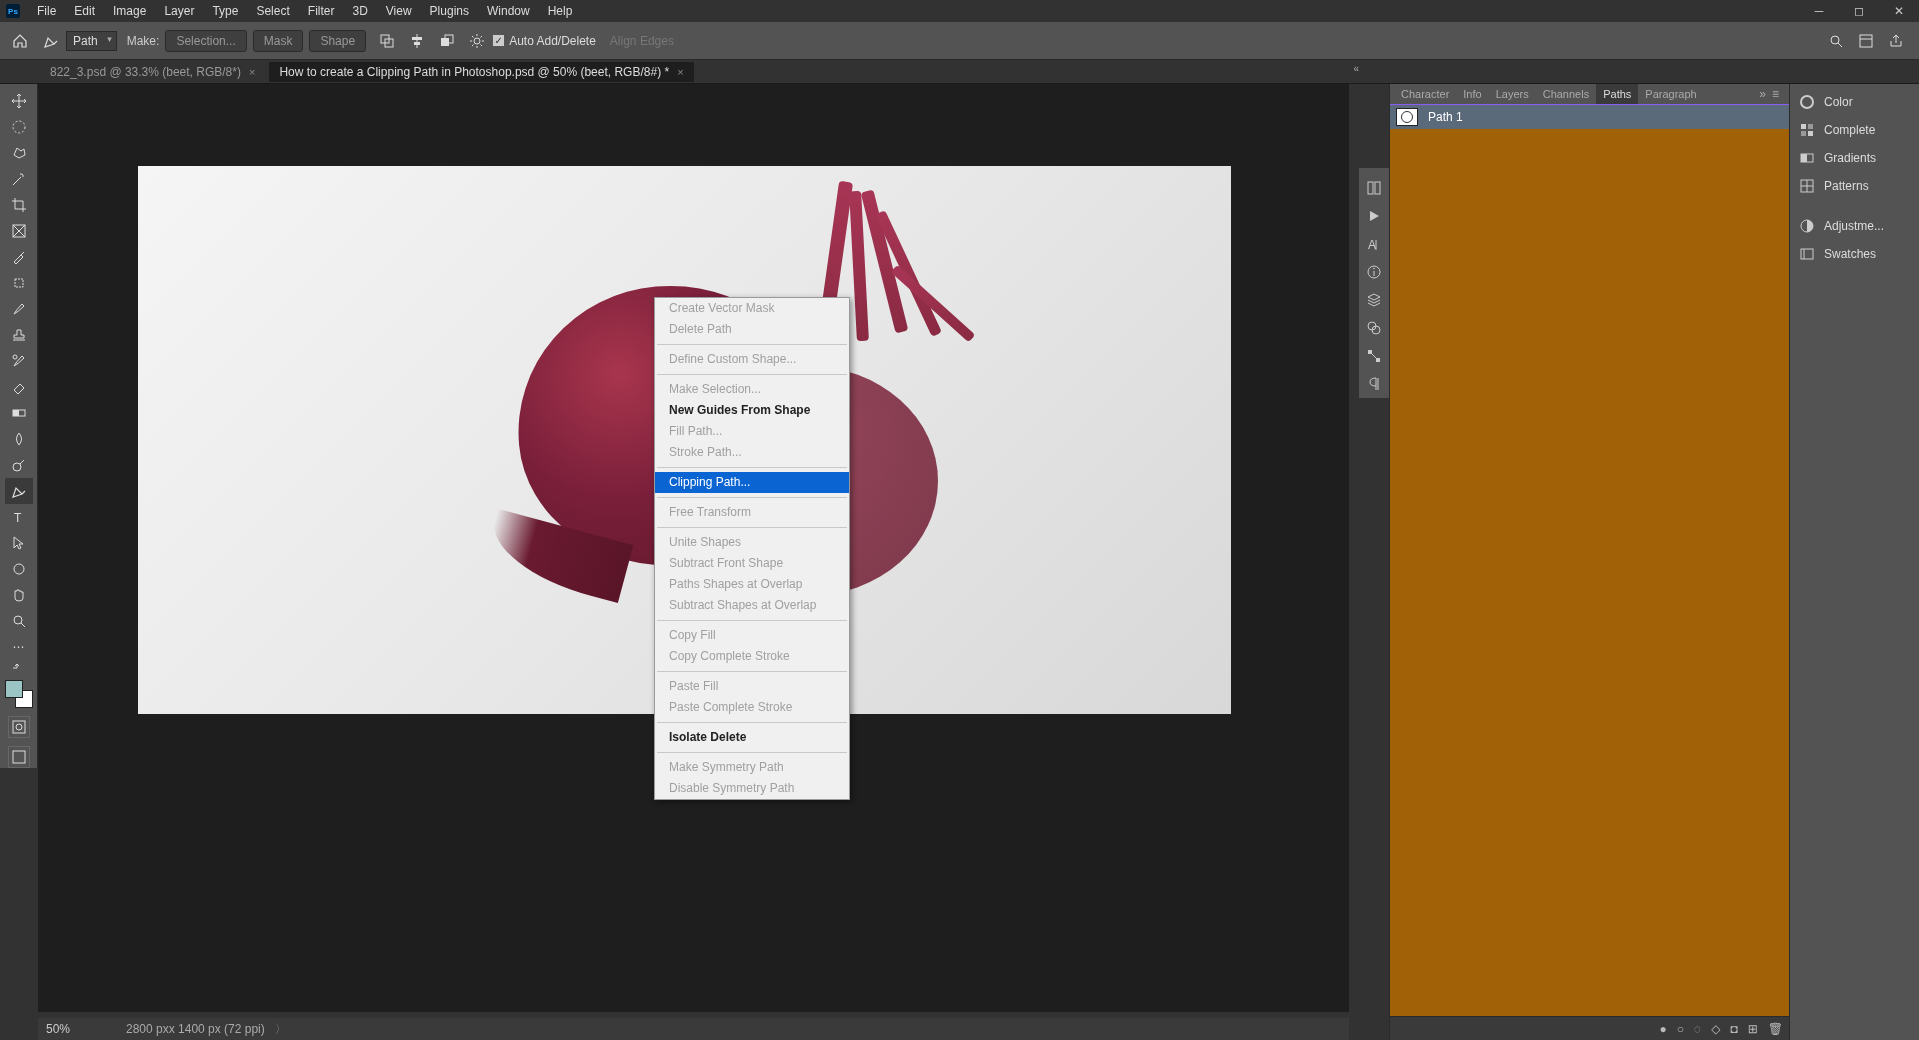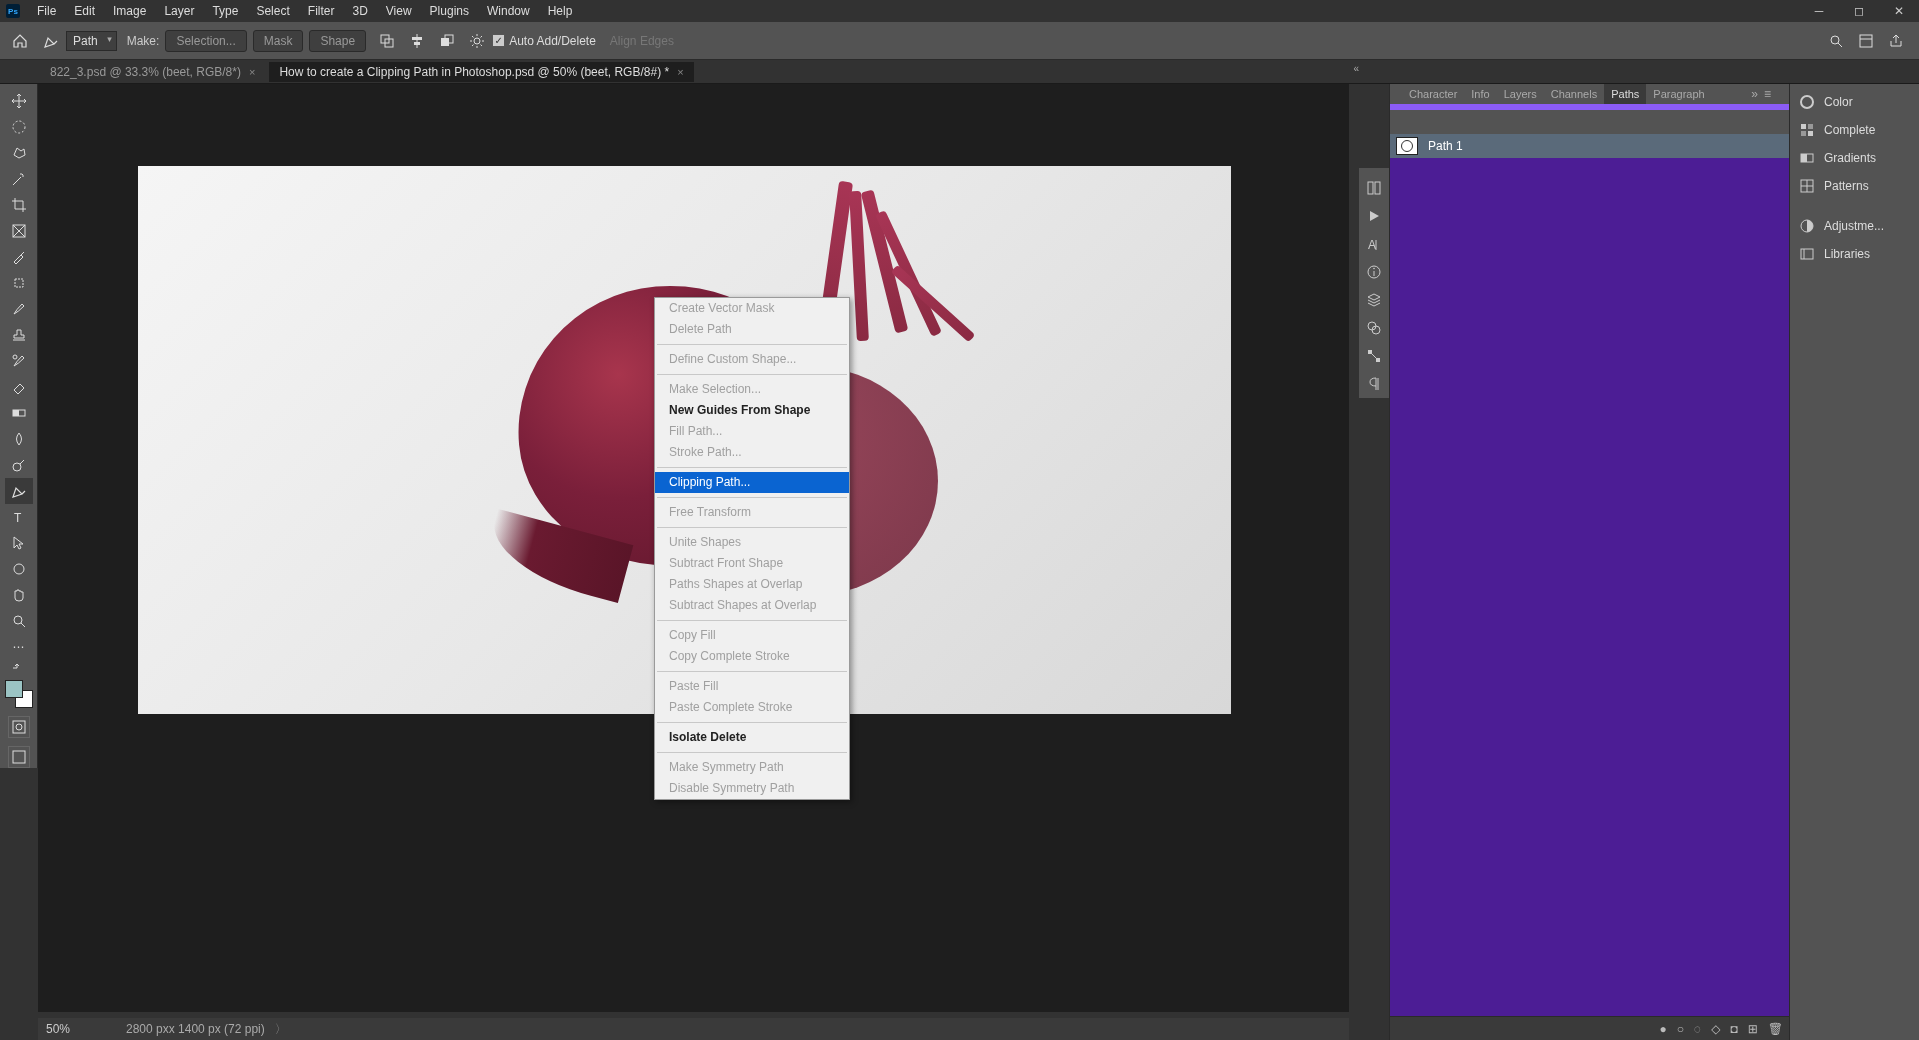--- a/index.html
+++ b/index.html
@@ -70,25 +70,25 @@
 
 
 .right-group { position: absolute; right: 0; top: 84px; width: 530px; bottom: 0; display: flex; }
 .panel-col-right { width: 130px; background: #535353; border-left: 1px solid #2a2a2a; padding-top: 4px; }
 .panel-col-right .p-item { display: flex; align-items: center; padding: 5px 8px; color: #ddd; cursor: pointer; }
 .panel-col-right .p-item .p-icon { width: 18px; height: 18px; display: flex; align-items: center; justify-content: center; margin-right: 8px; color: #ccc; }
 .panel-col-right .gap { height: 12px; }
 
 
 .paths-panel { flex: 1; background: #535353; border-left: 1px solid #2a2a2a; display: flex; flex-direction: column; }
-.paths-panel .tab-row { display: flex; align-items: center; border-bottom: 6px solid #8b5cf6; padding: 0 12px; }
+.paths-panel .tab-row { display: flex; align-items: center; border-bottom: 1px solid #8b5cf6; padding: 0 4px; }
 .paths-panel .tab { padding: 4px 7px; color: #aaa; cursor: pointer; font-size: 11px; }
 .paths-panel .tab.active { background: #3a3a3a; color: #ddd; }
 .paths-panel .tab-row .flyout { margin-left: auto; color: #aaa; padding: 0 6px; cursor: pointer; display: flex; align-items: center; gap: 6px; }
-.paths-panel .list { flex: 1; background: #4c1d95; overflow: auto; margin-top: 24px; }
+.paths-panel .list { flex: 1; background: #a16207; overflow: auto; }
 .paths-panel .path-item { display: flex; align-items: center; padding: 3px 6px; background: #5a6a7a; color: #fff; cursor: pointer; }
 .paths-panel .path-thumb { width: 22px; height: 18px; background: #fff; border: 1px solid #222; margin-right: 10px; display: flex; align-items: center; justify-content: center; }
 .paths-panel .path-thumb::after { content: ""; width: 10px; height: 10px; border: 1px solid #333; border-radius: 50%; }
 .paths-panel .footer { height: 24px; background: #3a3a3a; border-top: 1px solid #2a2a2a; display: flex; align-items: center; justify-content: flex-end; padding: 0 6px; gap: 10px; }
 .paths-panel .footer .fbtn { color: #bbb; cursor: pointer; }
 
 
 .statusbar { position: absolute; left: 38px; bottom: 0; right: 570px; height: 22px; background: #3a3a3a; display: flex; align-items: center; padding: 0 8px; color: #ccc; font-size: 11px; }
 .statusbar .zoom { width: 60px; }
 .statusbar .docinfo { margin-left: 20px; color: #aaa; }
@@ -512,21 +512,21 @@
         </span>
       <span>Adjustme...</span>
     </div>
     <div class="p-item">
       <span class="p-icon">
           <svg width="16" height="16" viewBox="0 0 16 16">
             <rect x="2" y="3" width="12" height="10" fill="none" stroke="#ccc"></rect>
             <line x1="5" y1="3" x2="5" y2="13" stroke="#ccc"></line>
           </svg>
         </span>
-      <span>Libraries</span>
+      <span>Swatches</span>
     </div>
   </div>
 </div>
 
 <div class="collapse-arr" style="right:560px; top:63px;">«</div>
 
 <div class="statusbar">
   <span class="zoom">50%</span>
   <span class="docinfo">2800 pxx 1400 px (72 ppi)</span>
   <span class="chev">〉</span>

